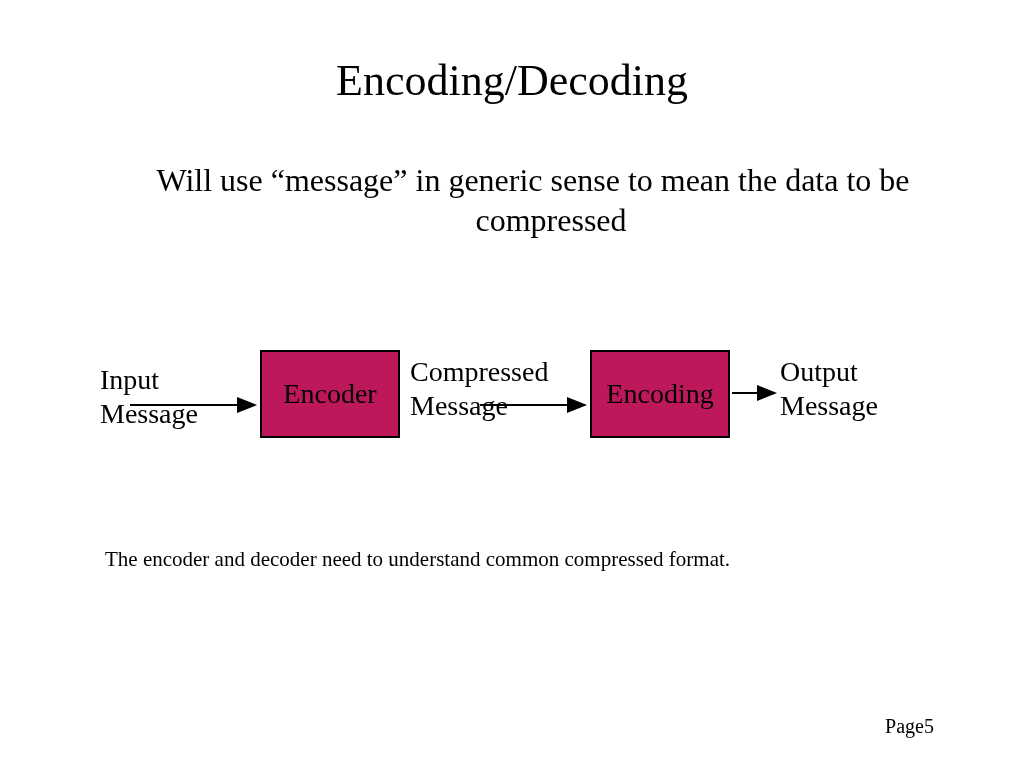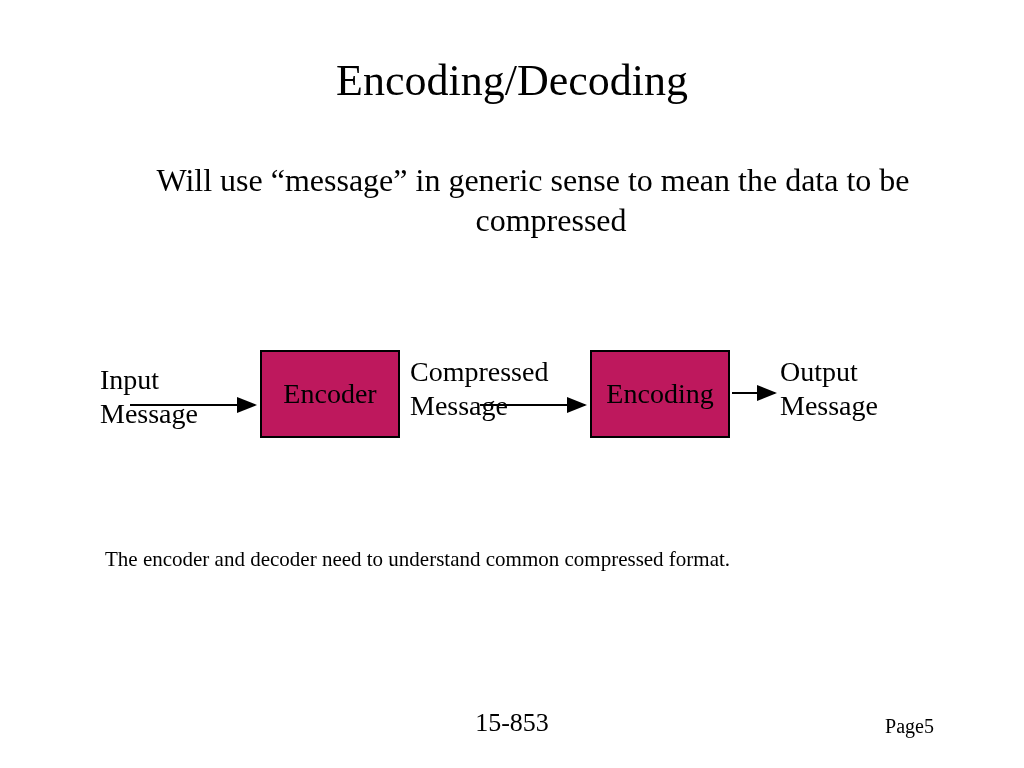--- a/index.html
+++ b/index.html
@@ -126,15 +126,14 @@
         </marker>
       </defs>
       <line x1="40" y1="60" x2="165" y2="60" stroke="#000" stroke-width="2" marker-end="url(#ah)"></line>
       <line x1="390" y1="60" x2="495" y2="60" stroke="#000" stroke-width="2" marker-end="url(#ah)"></line>
       <line x1="642" y1="48" x2="685" y2="48" stroke="#000" stroke-width="2" marker-end="url(#ah)"></line>
     </svg>
   </div>
 
   <div class="conclusion">The encoder and decoder need to understand common compressed format.</div>
 
-  <div class="footer-course">15-853</div>
   <div class="footer-page">Page5</div>
 </div>
 
 </body></html>

